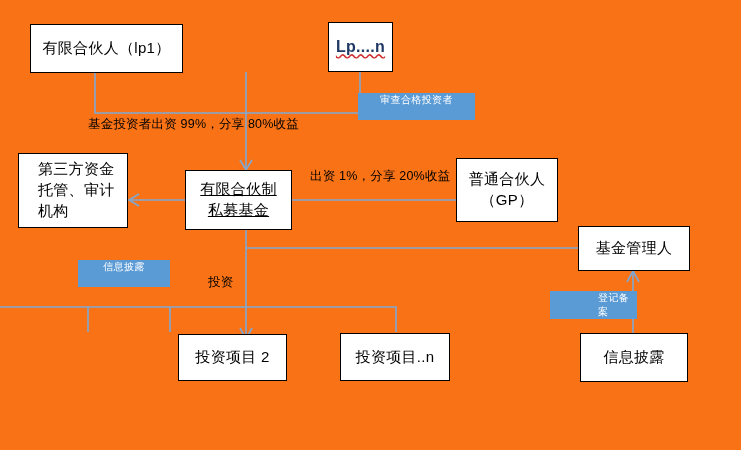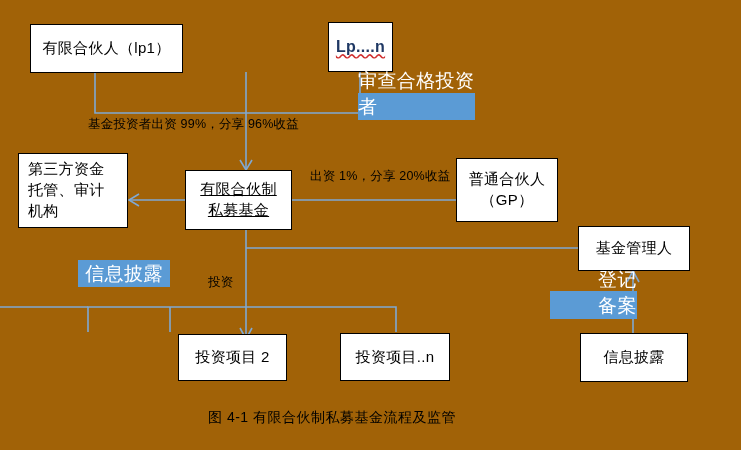--- a/index.html
+++ b/index.html
@@ -7,51 +7,51 @@
     padding: 0;
     background: #ffffff;
   }
   body {
     font-family: "Liberation Sans", "DejaVu Sans", sans-serif;
   }
   #canvas {
     position: relative;
     width: 741px;
     height: 450px;
-    background: #a16207;
+    background: #f97316;
     overflow: hidden;
   }
   .node {
     position: absolute;
     box-sizing: border-box;
     border: 1.3px solid #000000;
     background: #ffffff;
     color: #000000;
     font-size: 15px;
     line-height: 1.38;
     display: flex;
     align-items: center;
     justify-content: center;
     text-align: center;
     white-space: pre-line;
     letter-spacing: 0.3px;
   }
   .node.left-align {
     justify-content: flex-start;
     text-align: left;
-    padding-left: 9px;
+    padding-left: 19px;
   }
   .tag {
     position: absolute;
     box-sizing: border-box;
     background: #5b9bd5;
     color: #ffffff;
-    font-size: 19px;
+    font-size: 10px;
     display: flex;
-    align-items: flex-end;
+    align-items: flex-start;
     justify-content: center;
     letter-spacing: 0.4px;
   }
   .edge-label {
     position: absolute;
     color: #000000;
     font-size: 12.5px;
     white-space: nowrap;
     letter-spacing: 0.2px;
   }
@@ -123,21 +123,21 @@
 
   <div class="node" style="left:328px; top:22px; width:65px; height:50px; font-size:16px; font-weight:bold; color:#1f3864;">
     <span style="text-decoration: underline wavy #d03030; text-decoration-skip-ink: none; text-align: right;">Lp....n</span>
   </div>
 
   <div class="tag" style="left:358px; top:93px; width:117px; height:27px;">
     <span>审查合格投资者</span>
   </div>
 
   <div class="edge-label" style="left:88px; top:116px;">
-    <span>基金投资者出资 99%，分享 96%收益</span>
+    <span>基金投资者出资 99%，分享 80%收益</span>
   </div>
 
   <div class="node left-align" style="left:18px; top:153px; width:110px; height:75px;">
     <span>第三方资金
 托管、审计
 机构</span>
   </div>
 
   <div class="node" style="left:185px; top:170px; width:107px; height:60px;text-decoration:underline;">
     <span>有限合伙制
@@ -175,17 +175,14 @@
   </div>
 
   <div class="node" style="left:340px; top:333px; width:110px; height:48px;">
     <span>投资项目..n</span>
   </div>
 
   <div class="node" style="left:580px; top:333px; width:108px; height:49px;">
     <span>信息披露</span>
   </div>
 
-  <div class="caption" style="left:208px; top:409px;">
-    <span>图 4-1  有限合伙制私募基金流程及监管</span>
-  </div>
 
 </div>
 
 </body></html>

